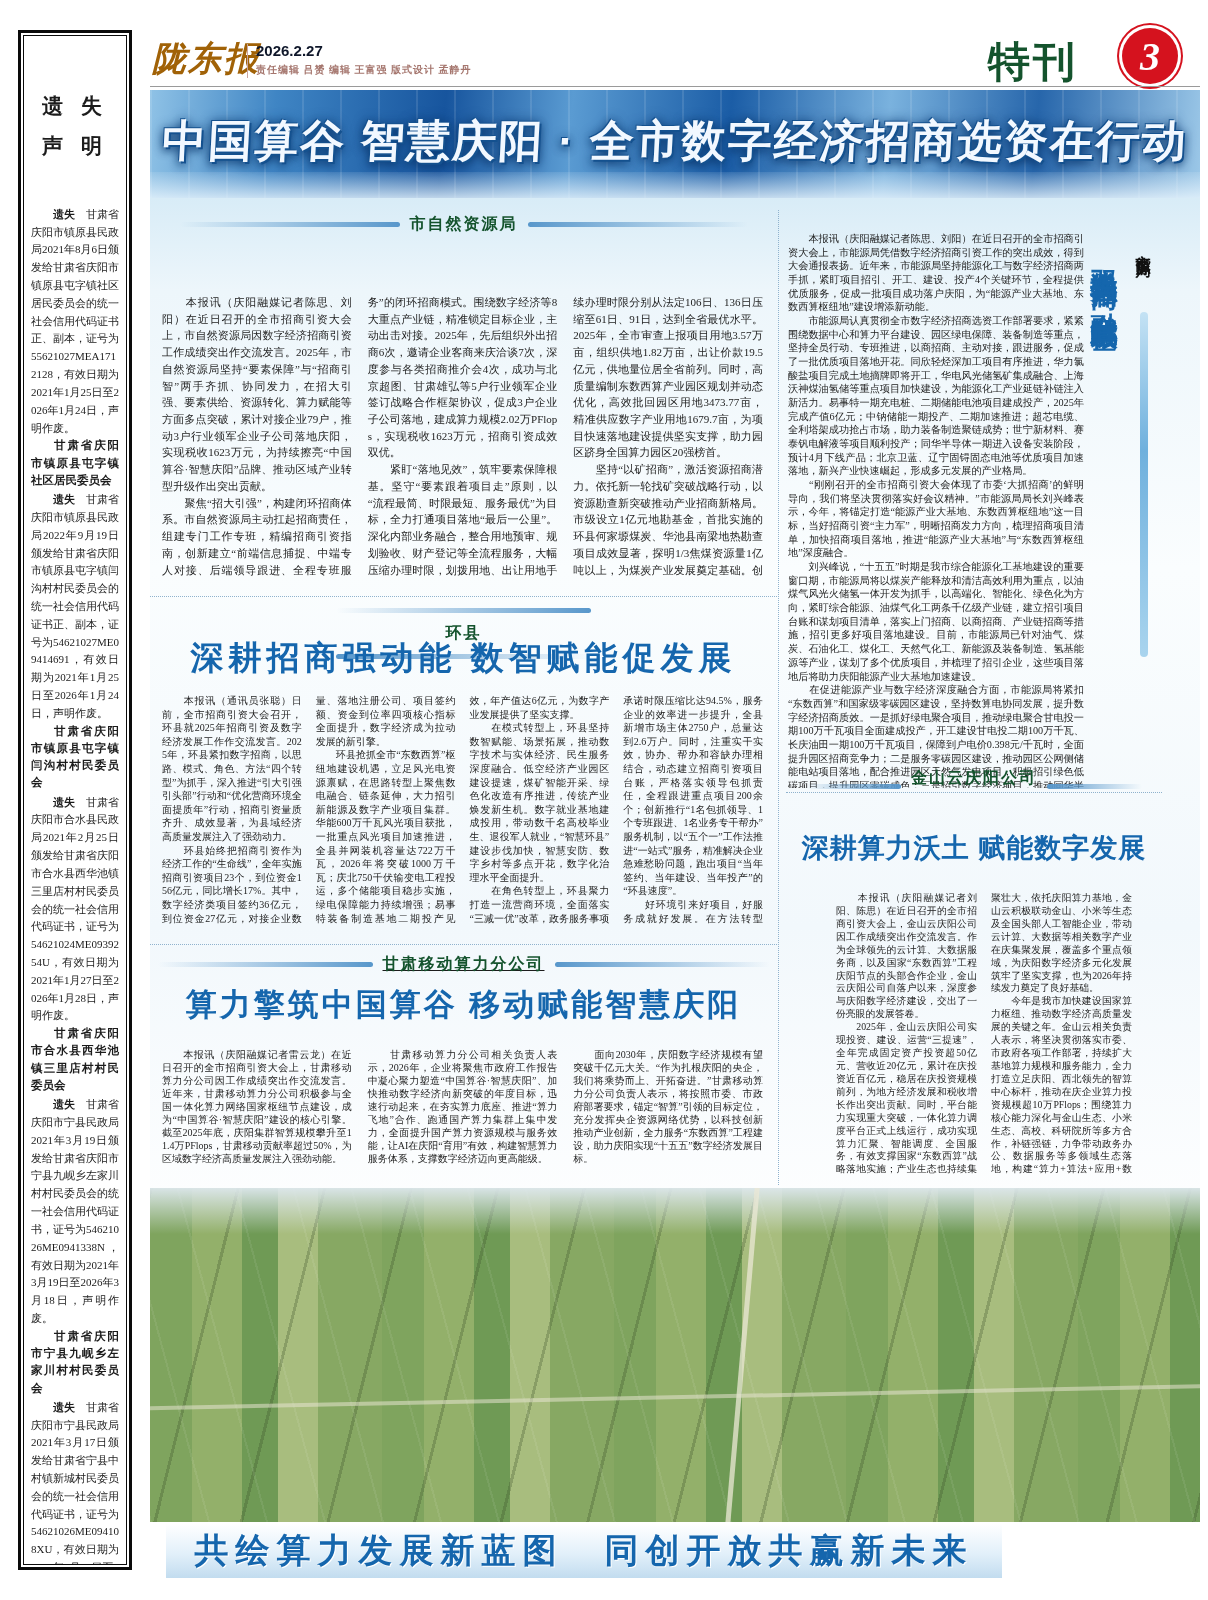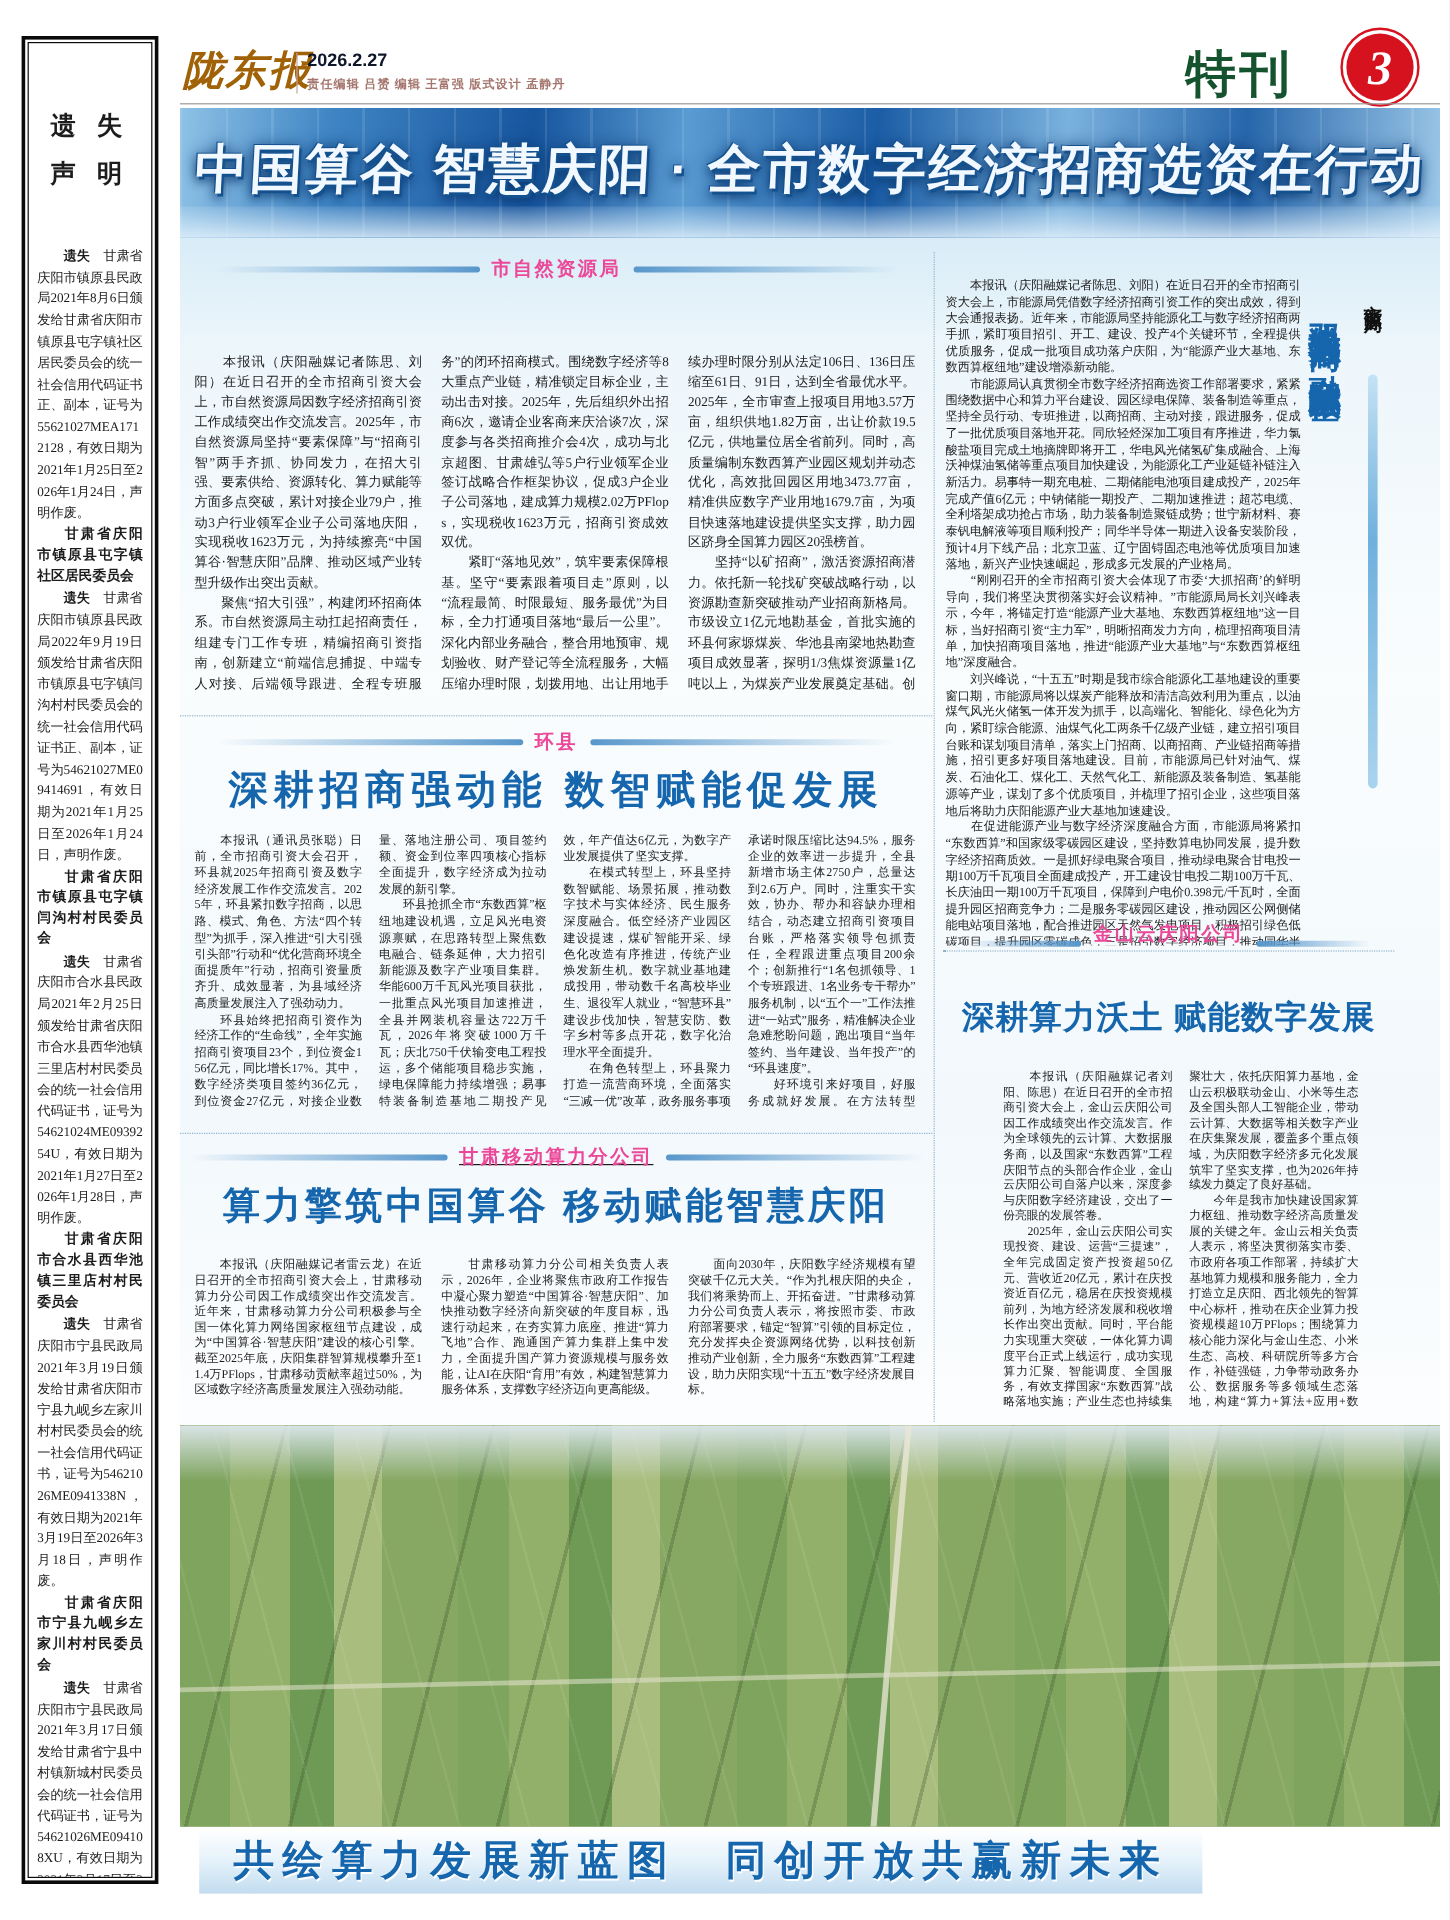--- a/index.html
+++ b/index.html
@@ -28,21 +28,21 @@
   
   .banner{position:absolute;left:150px;top:90px;width:1050px;height:108px;overflow:hidden;
       background:linear-gradient(95deg,#8fc2e6 0%,#3f85c4 12%,#17559e 28%,#5a9bd2 40%,#1b5da6 55%,#7ab2de 70%,#2766ab 84%,#9cc8e8 100%);}
   .banner::before{content:"";position:absolute;inset:0;background:repeating-linear-gradient(90deg,rgba(255,255,255,.22) 0 2px,transparent 2px 38px);opacity:.5;}
   .banner::after{content:"";position:absolute;left:0;right:0;bottom:0;height:26px;background:linear-gradient(180deg,rgba(255,255,255,.1),rgba(233,245,253,.8));}
   .banner-title{position:absolute;left:0;right:0;top:22px;text-align:center;font-family:"Liberation Sans","DejaVu Sans",sans-serif;
       font-size:44px;font-weight:bold;color:#f2f8ff;letter-spacing:2px;transform:skewX(-3deg);
       text-shadow:2px 2px 0 #14518f,-1px -1px 0 #14518f,0 0 12px rgba(12,62,120,.95),0 4px 8px rgba(8,45,95,.8);}
   
   .kicker{position:absolute;display:flex;align-items:center;justify-content:center;gap:10px;}
-  .kicker-label{font-size:16px;font-weight:bold;color:#ec4899;font-family:"Liberation Sans","DejaVu Sans",sans-serif;letter-spacing:2px;white-space:nowrap;}
+  .kicker-label{font-size:16px;font-weight:bold;color:#14532d;font-family:"Liberation Sans","DejaVu Sans",sans-serif;letter-spacing:2px;white-space:nowrap;}
   .kbar{height:5px;border-radius:3px;}
   .kbar.l{background:linear-gradient(90deg,rgba(150,195,230,0),#5897cb);}
   .kbar.r{background:linear-gradient(270deg,rgba(150,195,230,0),#5897cb);}
   .headline{position:absolute;text-align:center;font-family:"Liberation Sans","DejaVu Sans",sans-serif;font-weight:bold;color:#1566ad;white-space:nowrap;}
   
   .body{position:absolute;white-space:pre-line;text-align:justify;color:#1d1d1d;overflow:hidden;word-break:break-all;}
   .cols3{column-count:3;column-gap:16px;}
   .cols4{column-count:4;column-gap:14px;}
   .cols2{column-count:2;column-gap:14px;}
   
@@ -135,21 +135,21 @@
 
   <div class="body" style="left:788px;top:232px;width:296px;height:556px;font-size:10.2px;line-height:1.34;">　　本报讯（庆阳融媒记者陈思、刘阳）在近日召开的全市招商引资大会上，市能源局凭借数字经济招商引资工作的突出成效，得到大会通报表扬。近年来，市能源局坚持能源化工与数字经济招商两手抓，紧盯项目招引、开工、建设、投产4个关键环节，全程提供优质服务，促成一批项目成功落户庆阳，为“能源产业大基地、东数西算枢纽地”建设增添新动能。
 　　市能源局认真贯彻全市数字经济招商选资工作部署要求，紧紧围绕数据中心和算力平台建设、园区绿电保障、装备制造等重点，坚持全员行动、专班推进，以商招商、主动对接，跟进服务，促成了一批优质项目落地开花。同欣轻烃深加工项目有序推进，华力氯酸盐项目完成土地摘牌即将开工，华电风光储氢矿集成融合、上海沃神煤油氢储等重点项目加快建设，为能源化工产业延链补链注入新活力。易事特一期充电桩、二期储能电池项目建成投产，2025年完成产值6亿元；中钠储能一期投产、二期加速推进；超芯电缆、全利塔架成功抢占市场，助力装备制造聚链成势；世宁新材料、赛泰钒电解液等项目顺利投产；同华半导体一期进入设备安装阶段，预计4月下线产品；北京卫蓝、辽宁固锝固态电池等优质项目加速落地，新兴产业快速崛起，形成多元发展的产业格局。
 　　“刚刚召开的全市招商引资大会体现了市委‘大抓招商’的鲜明导向，我们将坚决贯彻落实好会议精神。”市能源局局长刘兴峰表示，今年，将锚定打造“能源产业大基地、东数西算枢纽地”这一目标，当好招商引资“主力军”，明晰招商发力方向，梳理招商项目清单，加快招商项目落地，推进“能源产业大基地”与“东数西算枢纽地”深度融合。
 　　刘兴峰说，“十五五”时期是我市综合能源化工基地建设的重要窗口期，市能源局将以煤炭产能释放和清洁高效利用为重点，以油煤气风光火储氢一体开发为抓手，以高端化、智能化、绿色化为方向，紧盯综合能源、油煤气化工两条千亿级产业链，建立招引项目台账和谋划项目清单，落实上门招商、以商招商、产业链招商等措施，招引更多好项目落地建设。目前，市能源局已针对油气、煤炭、石油化工、煤化工、天然气化工、新能源及装备制造、氢基能源等产业，谋划了多个优质项目，并梳理了招引企业，这些项目落地后将助力庆阳能源产业大基地加速建设。
 　　在促进能源产业与数字经济深度融合方面，市能源局将紧扣“东数西算”和国家级零碳园区建设，坚持数算电协同发展，提升数字经济招商质效。一是抓好绿电聚合项目，推动绿电聚合甘电投一期100万千瓦项目全面建成投产，开工建设甘电投二期100万千瓦、长庆油田一期100万千瓦项目，保障到户电价0.398元/千瓦时，全面提升园区招商竞争力；二是服务零碳园区建设，推动园区公网侧储能电站项目落地，配合推进园区天然气发电项目，积极招引绿色低碳项目，提升园区零碳成色；三是招引数字经济项目，推动同华半导体项目一期建成投产、二期开工建设，力争签约落地科捷讯沃万P算力中心等项目，争取与福州市完成算力网“结对子”，引进5名以上院士提供决策咨询，引导能源企业算力应用落户庆阳，提升在庆项目数智化水平。</div>
   <div class="v-kicker">市能源局</div>
   <div class="v-bar"></div>
   <div class="v-headline">双线发力强招商　融合赋能筑根基</div>
 
-  <div class="kicker" style="left:150px;top:608px;width:627px;">
+  <div class="kicker" style="left:150px;top:608px;width:627px;flex-direction:column;">
     <span class="kbar l" style="width:255px;"></span>
     <span class="kicker-label">环县</span>
     <span class="kbar r" style="width:255px;"></span>
   </div>
   <div class="headline" style="left:150px;top:636px;width:627px;font-size:33px;letter-spacing:5px;">深耕招商强动能  数智赋能促发展</div>
   <div class="body cols4" style="left:162px;top:694px;width:601px;height:242px;font-size:10px;line-height:1.36;">　　本报讯（通讯员张聪）日前，全市招商引资大会召开，环县就2025年招商引资及数字经济发展工作作交流发言。2025年，环县紧扣数字招商，以思路、模式、角色、方法“四个转型”为抓手，深入推进“引大引强引头部”行动和“优化营商环境全面提质年”行动，招商引资量质齐升、成效显著，为县域经济高质量发展注入了强劲动力。
 　　环县始终把招商引资作为经济工作的“生命线”，全年实施招商引资项目23个，到位资金156亿元，同比增长17%。其中，数字经济类项目签约36亿元，到位资金27亿元，对接企业数量、落地注册公司、项目签约额、资金到位率四项核心指标全面提升，数字经济成为拉动发展的新引擎。
 　　环县抢抓全市“东数西算”枢纽地建设机遇，立足风光电资源禀赋，在思路转型上聚焦数电融合、链条延伸，大力招引新能源及数字产业项目集群。华能600万千瓦风光项目获批，一批重点风光项目加速推进，全县并网装机容量达722万千瓦，2026年将突破1000万千瓦；庆北750千伏输变电工程投运，多个储能项目稳步实施，绿电保障能力持续增强；易事特装备制造基地二期投产见效，年产值达6亿元，为数字产业发展提供了坚实支撑。
 　　在模式转型上，环县坚持数智赋能、场景拓展，推动数字技术与实体经济、民生服务深度融合。低空经济产业园区建设提速，煤矿智能开采、绿色化改造有序推进，传统产业焕发新生机。数字就业基地建成投用，带动数千名高校毕业生、退役军人就业，“智慧环县”建设步伐加快，智慧安防、数字乡村等多点开花，数字化治理水平全面提升。
 　　在角色转型上，环县聚力打造一流营商环境，全面落实“三减一优”改革，政务服务事项承诺时限压缩比达94.5%，服务企业的效率进一步提升，全县新增市场主体2750户，总量达到2.6万户。同时，注重实干实效，协办、帮办和容缺办理相结合，动态建立招商引资项目台账，严格落实领导包抓责任，全程跟进重点项目200余个；创新推行“1名包抓领导、1个专班跟进、1名业务专干帮办”服务机制，以“五个一”工作法推进“一站式”服务，精准解决企业急难愁盼问题，跑出项目“当年签约、当年建设、当年投产”的“环县速度”。

